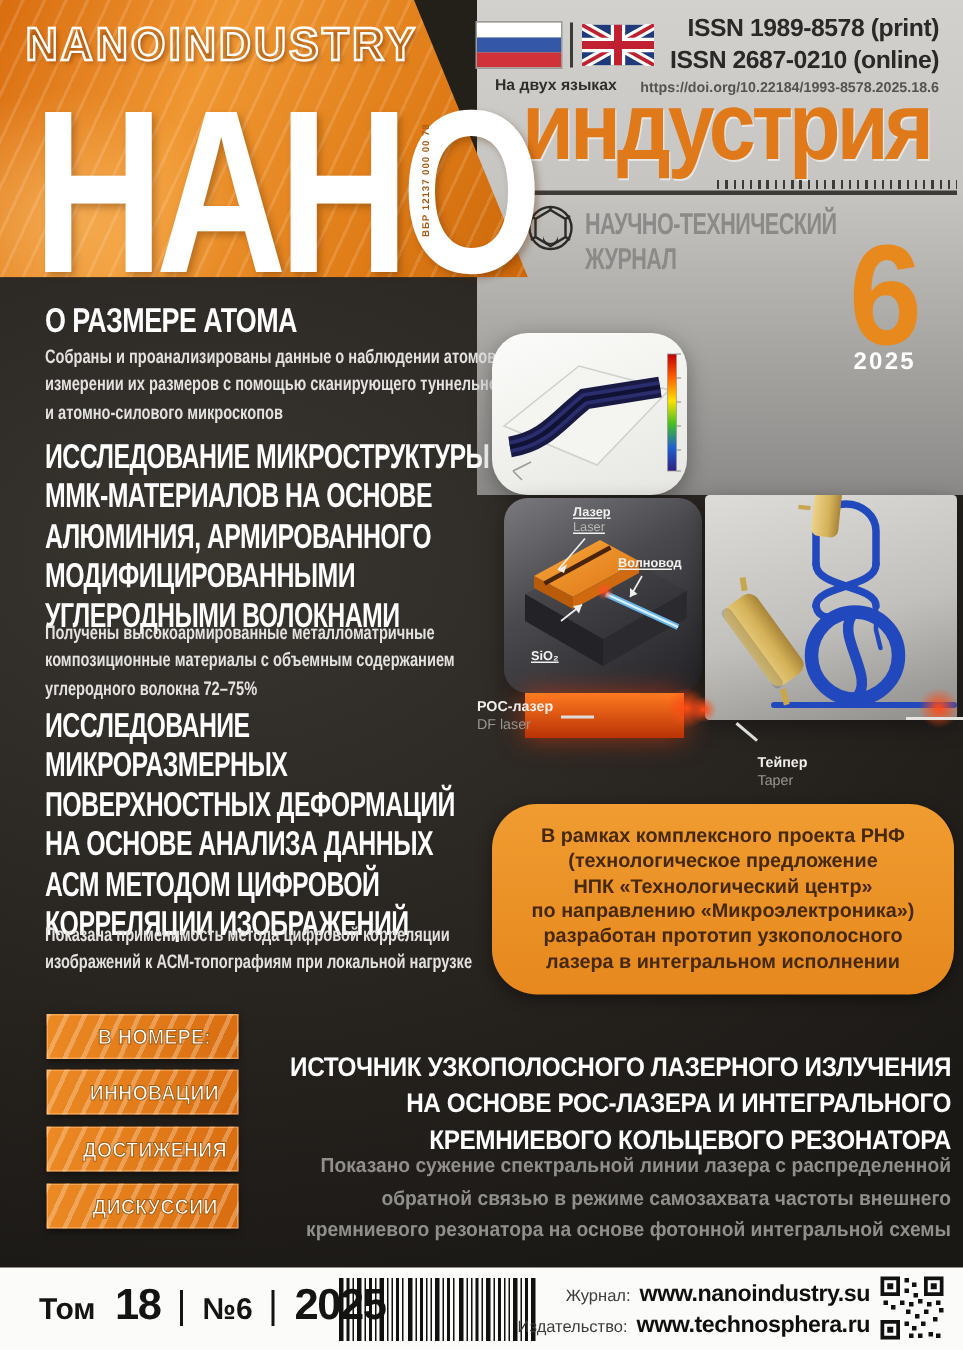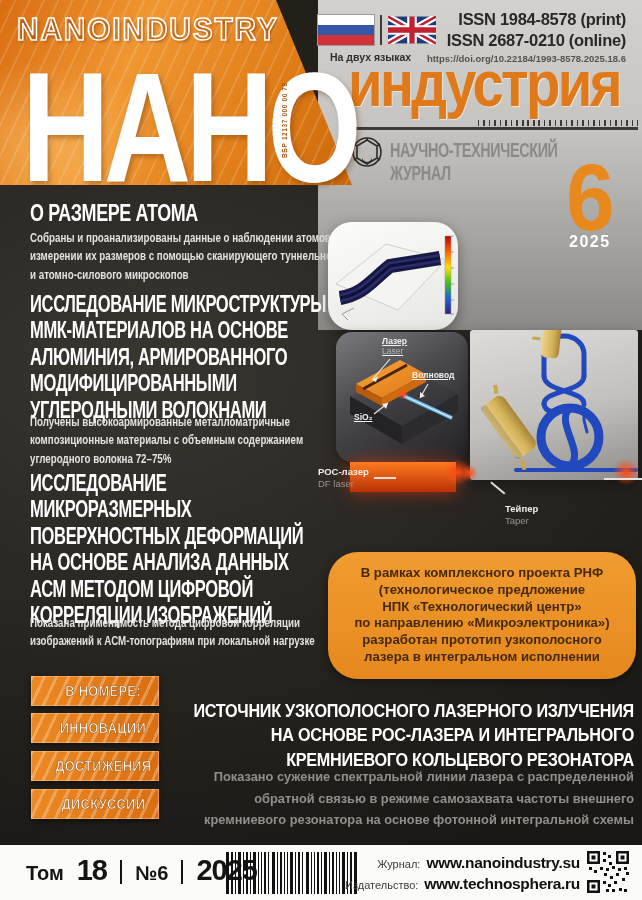--- a/index.html
+++ b/index.html
@@ -69,21 +69,21 @@
   .side-label{z-index:5;font-size:9.5px;font-weight:700;color:#f0efec;line-height:1.25;}
   .side-label .en{display:block;font-weight:400;color:#98968f;}
   .dfb-label{left:318px;top:466px;text-align:left;}
   .dfb-line{left:374px;top:477px;width:22px;height:1.5px;background:#ddd;z-index:5;}
   .taper-label{left:505px;top:503px;}
   .taper-line{left:489px;top:487px;width:18px;height:1.5px;background:#ddd;transform:rotate(40deg);z-index:5;}
   .arrow-out{left:604px;top:478px;width:38px;height:2px;background:#e6e4e0;z-index:5;}
 
   
   .highlight-box{left:328px;top:536px;width:308px;border-radius:30px;padding:13px 14px;z-index:4;
-    background:linear-gradient(180deg,#f09c30,#e6881e);box-shadow:0 3px 10px rgba(0,0,0,.4);box-sizing:border-box;margin-top:16px;}
+    background:linear-gradient(180deg,#f09c30,#e6881e);box-shadow:0 3px 10px rgba(0,0,0,.4);box-sizing:border-box;}
   .highlight-text{font-size:13.2px;line-height:1.27;font-weight:600;color:#46290a;
     text-align:center;white-space:pre-line;}
 
   
   .art-title{left:30px;color:#fff;font-weight:900;white-space:pre-line;z-index:3;
     letter-spacing:-.5px;transform-origin:left top;}
   .t1{top:200px;font-size:23px;transform:scaleX(.78);}
   .t2{top:291px;font-size:23px;line-height:1.15;transform:scaleX(.72);}
   .t3{top:470px;font-size:23px;line-height:1.15;transform:scaleX(.72);}
   .art-sum{left:30px;width:430px;color:#e3e2e0;font-weight:600;font-size:13px;line-height:1.42;
@@ -146,21 +146,21 @@
     <svg width="48" height="28" viewBox="0 0 50 28">
       <rect width="50" height="28" fill="#1e3a7a"></rect>
       <path d="M0 0 L50 28 M50 0 L0 28" stroke="#ffffff" stroke-width="7"></path>
       <path d="M0 0 L50 28 M50 0 L0 28" stroke="#c02030" stroke-width="2.6"></path>
       <path d="M25 0 V28 M0 14 H50" stroke="#ffffff" stroke-width="10"></path>
       <path d="M25 0 V28 M0 14 H50" stroke="#c02030" stroke-width="5.5"></path>
     </svg>
   </div>
   <div class="abs bilingual">На двух языках</div>
 
-  <div class="abs issn issn1">ISSN 1984-8578 (print)</div>
+  <div class="abs issn issn1">ISSN 1989-8578 (print)</div>
   <div class="abs issn issn2">ISSN 2687-0210 (online)</div>
   <div class="abs doi">https://doi.org/10.22184/1993-8578.2025.18.6</div>
 
   <div class="abs ruler"></div>
   <div class="abs ruler-ticks"></div>
 
   <svg class="abs molecule" width="36" height="36" viewBox="0 0 36 36">
     <g fill="none" stroke="#2c2b29" stroke-width="1.6">
       <circle cx="18" cy="18" r="14"></circle>
       <polygon points="18,6 28,12 28,24 18,30 8,24 8,12"></polygon>
@@ -228,21 +228,21 @@
       <path d="M38 82 L52 71" stroke="#f0f0ee" stroke-width="1.1"></path>
         <polygon points="52,71 46,72 50,77" fill="#f0f0ee"></polygon>
     </svg>
     <div class="chip-label" style="left:46px;top:4px;">
       <span>Лазер</span>
       <span class="en">Laser</span>
     </div>
     <div class="chip-label" style="left:76px;top:38px;">
       <span>Волновод</span>
     </div>
-    <div class="chip-label" style="left:18px;top:80px;">
+    <div class="chip-label" style="left:18px;top:100px;">
       <span>SiO₂</span>
     </div>
   </div>
 
   <div class="abs panel phot-panel">
     <svg width="168" height="150" viewBox="0 0 168 150">
       <defs>
         <linearGradient id="goldG" x1="0" y1="0" x2="1" y2="0">
           <stop offset="0" stop-color="#ecd28a"></stop>
             <stop offset=".6" stop-color="#d4b258"></stop>

